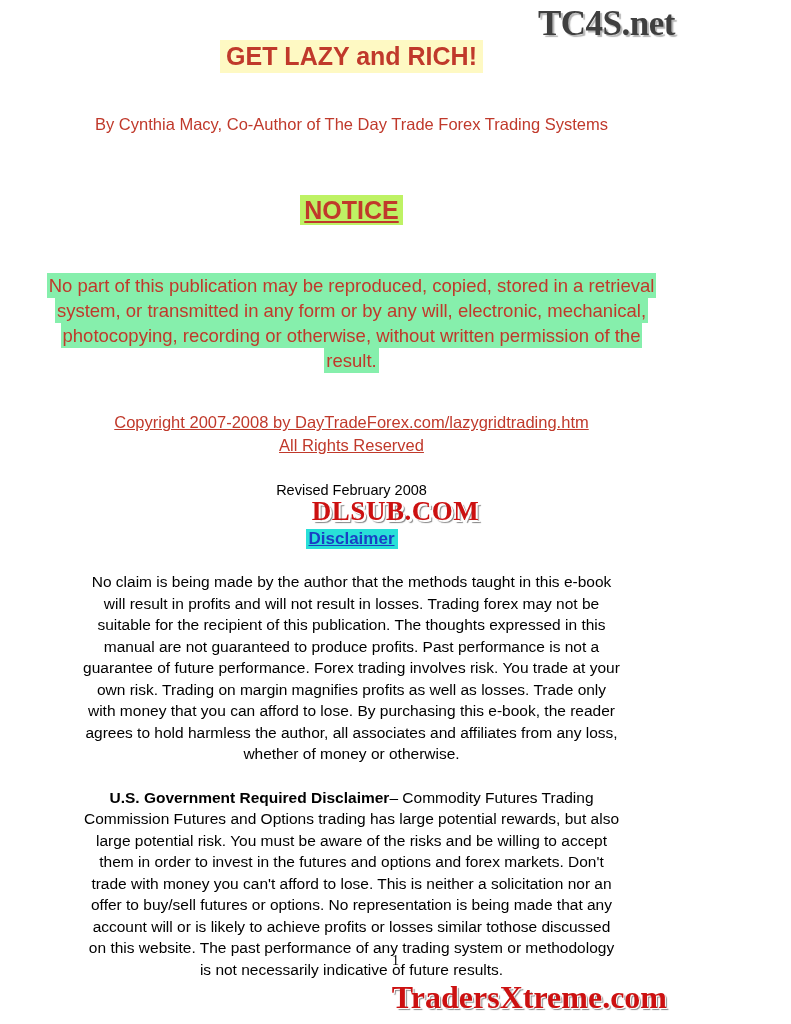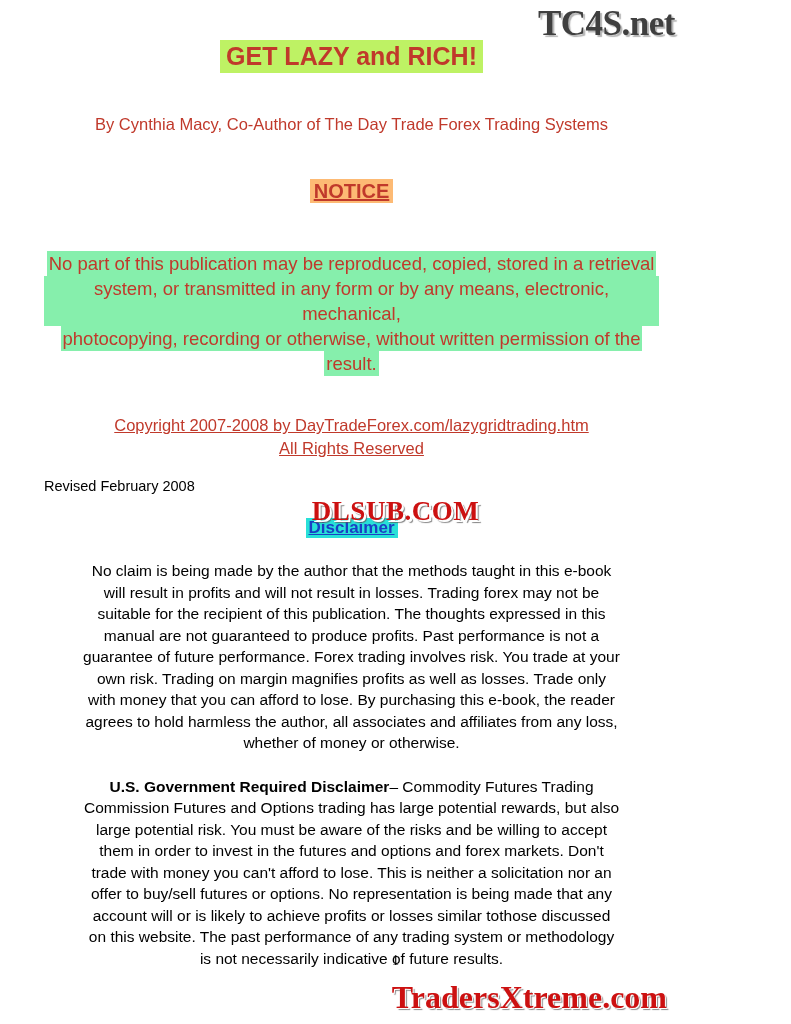--- a/index.html
+++ b/index.html
@@ -65,21 +65,21 @@
   }
 
   .title {
     margin: 0;
     padding-top: 40px;
     text-align: center;
     font-size: 0;
   }
   .title span {
     display: inline-block;
-    background: #bef264;
+    background: #fef9c3;
     color: #c0392b;
     font-size: 25px;
     font-family: "Liberation Sans", sans-serif;
     padding: 1px 6px;
     line-height: 1.25;
   }
 
   .byline {
     margin: 0;
     padding-top: 42px;
@@ -89,26 +89,27 @@
   }
 
   .notice {
     margin: 0;
     padding-top: 45px;
     text-align: center;
     font-size: 0;
   }
   .notice span {
     display: inline-block;
-    background: #fdba74;
-    color: #c0392b;
-    font-size: 20px;
+    background: #bef264;
+    color: #c0392b;
+    font-size: 25px;
     text-decoration: underline;
     padding: 0 4px;
     line-height: 1.2;
+    margin-top: 16px;
   }
 
   .notice-body {
     margin: 0;
     padding-top: 48px;
     text-align: center;
     font-size: 0;
     line-height: 0;
   }
   .notice-body .ln {
@@ -125,22 +126,23 @@
     margin: 0;
     padding-top: 38px;
     text-align: center;
     color: #c0392b;
     font-size: 16.5px;
     line-height: 23px;
   }
   .copyright .u { text-decoration: underline; }
 
   .revised {
-    margin: 0;
+    margin: 7px;
     padding-top: 18px;
+    text-align: center;
     color: #000000;
     font-size: 14.5px;
   }
 
   .disclaimer-head {
     margin: 0;
     padding-top: 24px;
     text-align: center;
     font-size: 0;
   }
@@ -188,21 +190,21 @@
   </h1>
 
   <p class="byline">By Cynthia Macy, Co-Author of The Day Trade Forex Trading Systems</p>
 
   <h2 class="notice">
     <span>NOTICE</span>
   </h2>
 
   <div class="notice-body">
     <span class="ln">No part of this publication may be reproduced, copied, stored in a retrieval</span><span class="brk"></span>
-    <span class="ln">system, or transmitted in any form or by any means, electronic, mechanical,</span><span class="brk"></span>
+    <span class="ln">system, or transmitted in any form or by any will, electronic, mechanical,</span><span class="brk"></span>
     <span class="ln">photocopying, recording or otherwise, without written permission of the</span><span class="brk"></span>
     <span class="ln">result.</span>
   </div>
 
   <p class="copyright">
     <span class="u">Copyright 2007-2008 by DayTradeForex.com/lazygridtrading.htm</span><br>
     <span class="u">All Rights Reserved</span>
   </p>
 
   <p class="revised">Revised February 2008</p>

